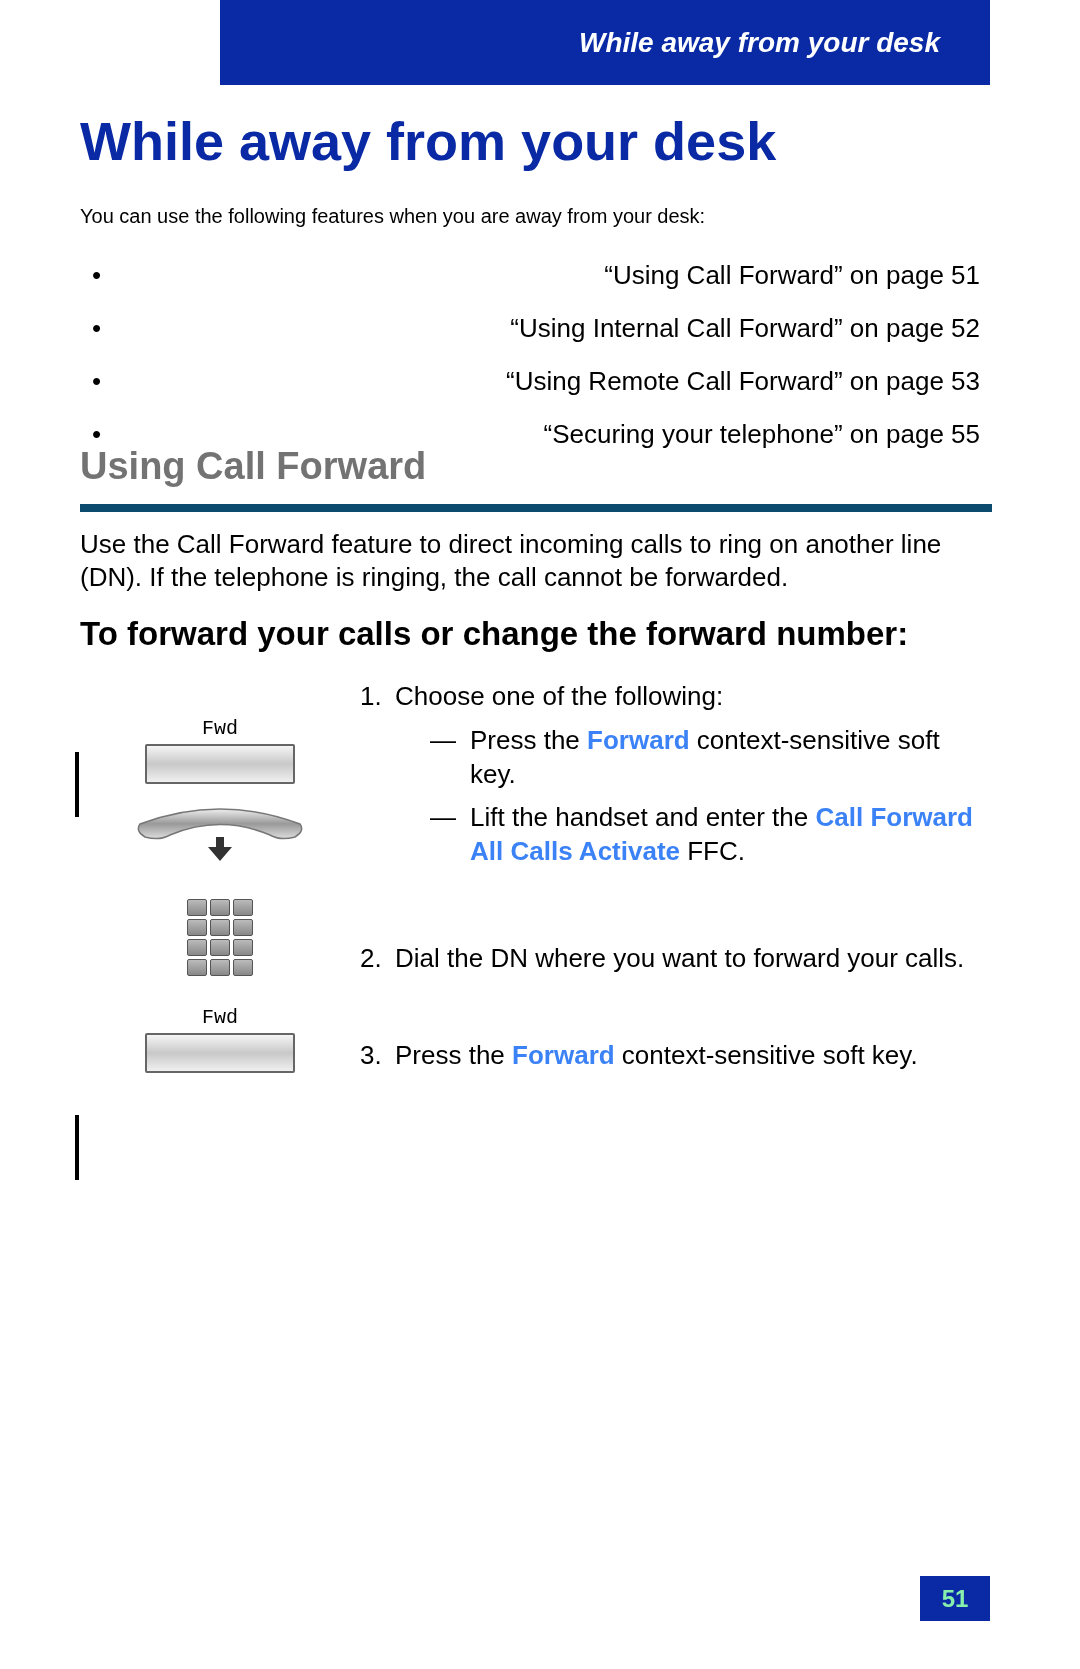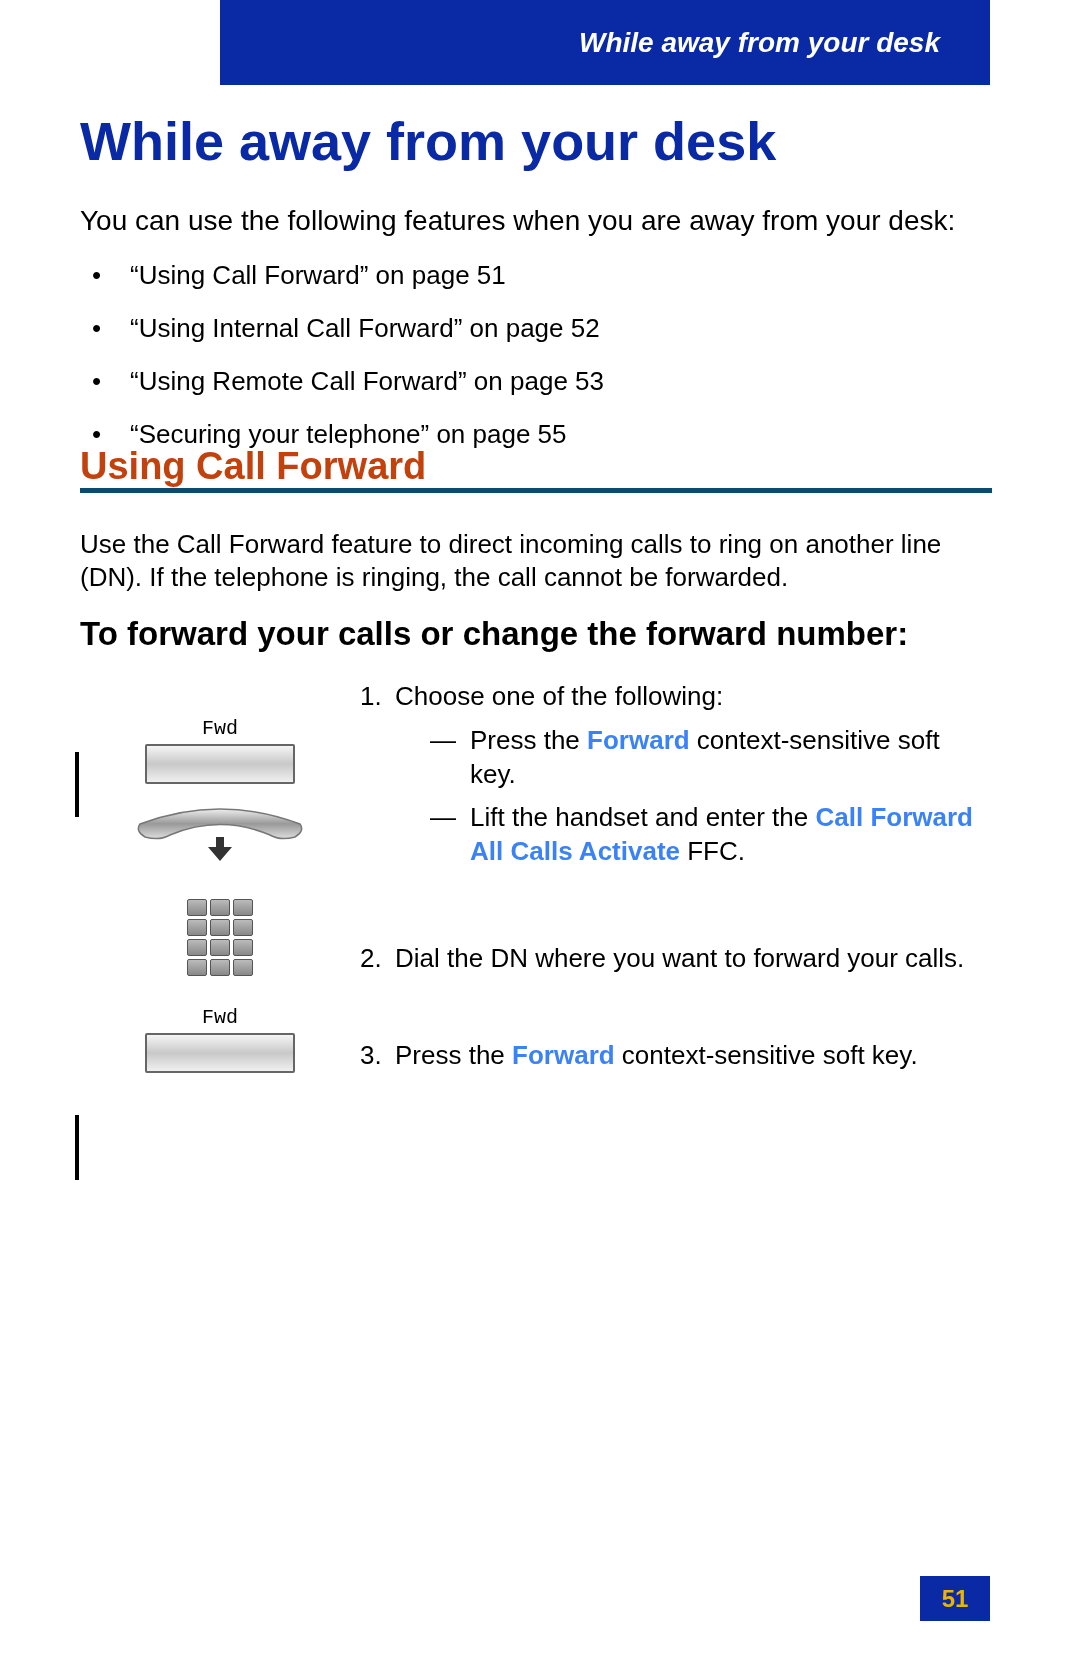--- a/index.html
+++ b/index.html
@@ -8,31 +8,31 @@
   .header-tab {
     position: absolute; top: 0; left: 220px; width: 770px; height: 85px;
     background: #0a2aa5; color: #fff; font-family: 'Trebuchet MS', Arial, sans-serif;
     font-weight: bold; font-style: italic; font-size: 28px;
     display: flex; align-items: center; justify-content: flex-end; padding-right: 50px;
   }
   .h1 {
     position: absolute; top: 110px; left: 80px; color: #0a2aa5;
     font-family: 'Trebuchet MS', Arial, sans-serif; font-weight: bold; font-size: 54px;
   }
-  .intro { position: absolute; top: 205px; left: 80px; font-size: 28px; color: #000; }
+  .intro { position: absolute; top: 205px; left: 80px; font-size: 20px; color: #000; }
   .bullets { position: absolute; top: 260px; left: 80px; width: 900px; }
   .bullets li {
     list-style: none; font-size: 26px; color: #000; margin-bottom: 22px;
-    padding-left: 50px; position: relative;
+    padding-left: 50px; position: relative; text-align: right;
   }
   .bullets li::before { content: "•"; position: absolute; left: 12px; top: 0; }
   .h2 {
     position: absolute; top: 445px; left: 80px; width: 912px;
-    color: #c2410c; font-family: 'Trebuchet MS', Arial, sans-serif; font-weight: bold;
-    font-size: 38px; padding-bottom: 0; border-bottom: 5px solid #0c4a6e;
+    color: #737373; font-family: 'Trebuchet MS', Arial, sans-serif; font-weight: bold;
+    font-size: 38px; padding-bottom: 16px; border-bottom: 8px solid #0c4a6e;
   }
   .p-desc { position: absolute; top: 528px; left: 80px; width: 912px; font-size: 26px; line-height: 1.25; }
   .p-sub { position: absolute; top: 615px; left: 80px; font-size: 33px; font-weight: bold; }
 
   .steps { position: absolute; top: 680px; left: 80px; width: 912px; }
   .step-row { display: flex; align-items: flex-end; margin-bottom: 30px; }
   .step-icons { width: 280px; flex-shrink: 0; display: flex; flex-direction: column; align-items: center; gap: 15px; }
   .step-text { flex: 1; font-size: 26px; line-height: 1.3; }
   .step-text .num { display: inline-block; width: 35px; }
   .step-text .body { display: inline-block; vertical-align: top; width: 585px; }
@@ -54,21 +54,21 @@
   }
   
   .icon-handset { position: relative; width: 200px; height: 70px; }
   .icon-handset svg { width: 200px; height: 70px; }
   
   .icon-keypad { display: grid; grid-template-columns: repeat(3, 20px); grid-template-rows: repeat(4, 17px); gap: 3px; }
   .icon-keypad .k { background: linear-gradient(#bbb, #888); border: 1px solid #555; border-radius: 2px; }
 
   .page-num {
     position: absolute; bottom: 48px; right: 90px; width: 70px; height: 45px;
-    background: #0a2aa5; color: #eab308; font-weight: bold; font-size: 24px;
+    background: #0a2aa5; color: #86efac; font-weight: bold; font-size: 24px;
     display: flex; align-items: center; justify-content: center;
   }
 </style>
 </head>
 <body>
 
 <div class="page">
 
   <div class="header-tab">
     <span>While away from your desk</span>

